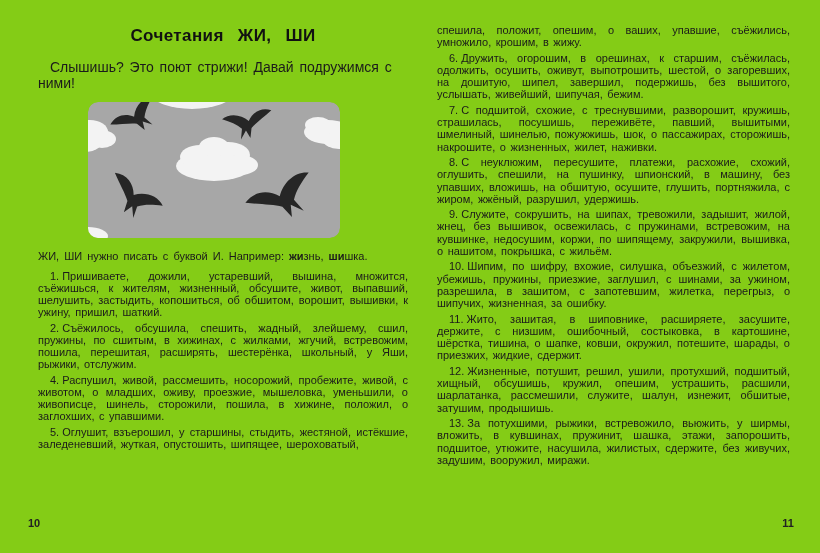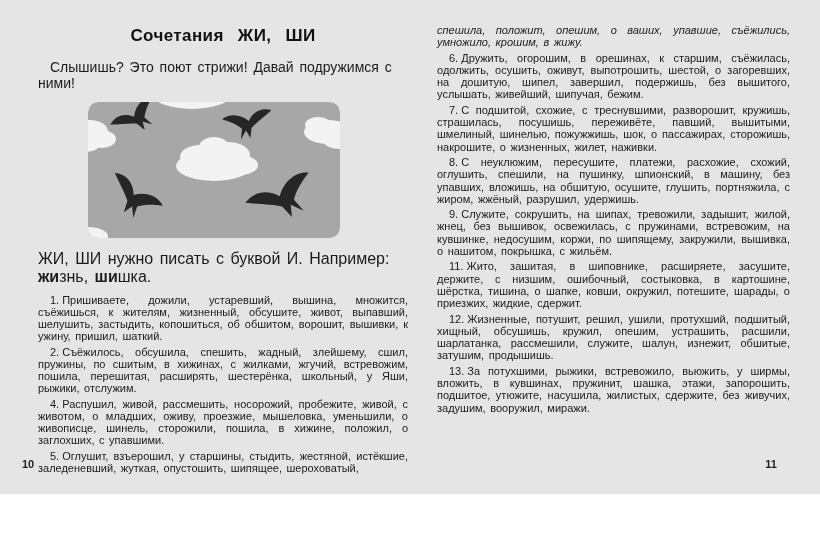--- a/index.html
+++ b/index.html
@@ -1,35 +1,35 @@
 <!DOCTYPE html>
 <html><head>
 <meta charset="utf-8">
 <style>
   html,body{margin:0;padding:0;background:#fff;}
-  .sheet{position:relative;width:820px;height:494px;background:#e5e5e5;overflow:hidden;
+  .sheet{position:relative;width:820px;height:553px;background:#84cc16;overflow:hidden;
          font-family:"Liberation Sans",sans-serif;color:#1b1b1b;}
   .col-left{position:absolute;left:38px;top:0;width:370px;}
   .col-right{position:absolute;left:437px;top:24px;width:353px;}
   .title{margin:26px 0 0;font-size:17px;font-weight:bold;text-align:center;
          word-spacing:9px;letter-spacing:.4px;color:#111;}
   .intro{margin:13px 0 0;font-size:14px;text-indent:12px;word-spacing:2px;}
   .figure{margin:11px 0 0 50px;width:252px;height:136px;display:block;}
-  .rule-line{margin:12px 0 4px;font-size:16px;word-spacing:2px;}
+  .rule-line{margin:12px 0 4px;font-size:11px;word-spacing:2px;}
   .rule-line b{font-weight:bold;}
   .task-line{margin:15px 0 0;font-size:11px;word-spacing:1px;}
   .exercises{margin-top:8px;}
   .ex{margin:0 0 4px;font-size:11px;line-height:12px;text-align:justify;
       text-indent:12px;word-spacing:1.5px;}
   .col-right .ex{line-height:12.3px;margin-bottom:3px;}
-  .ex.cont{text-indent:0;font-style:italic;}
+  .ex.cont{text-indent:0;}
   .ex .num{margin-right:3px;}
   .pagenum{position:absolute;bottom:24px;font-size:11px;font-weight:bold;color:#222;}
-  .pagenum.pl{left:22px;}
-  .pagenum.pr{right:43px;}
+  .pagenum.pl{left:28px;}
+  .pagenum.pr{right:26px;}
 </style>
 </head>
 <body>
 
 <div class="sheet">
 
   <div class="col-left">
     <h1 class="title">Сочетания  ЖИ,  ШИ</h1>
 
     <p class="intro">Слышишь? Это поют стрижи! Давай подружимся с ними!</p>
@@ -77,20 +77,21 @@
       <p class="ex"><span class="num">5.</span><span>Оглушит, взъерошил, у старшины, стыдить, жестяной, истёкшие, заледеневший, жуткая, опустошить, шипящее, шероховатый,</span></p>
     </div>
   </div>
 
   <div class="col-right">
     <p class="ex cont">спешила, положит, опешим, о ваших, упавшие, съёжились, умножило, крошим, в жижу.</p>
     <p class="ex"><span class="num">6.</span><span>Дружить, огорошим, в орешинах, к старшим, съёжилась, одолжить, осушить, оживут, выпотрошить, шестой, о загоревших, на дошитую, шипел, завершил, подержишь, без вышитого, услышать, живейший, шипучая, бежим.</span></p>
     <p class="ex"><span class="num">7.</span><span>С подшитой, схожие, с треснувшими, разворошит, кружишь, страшилась, посушишь, переживёте, павший, вышитыми, шмелиный, шинелью, пожужжишь, шок, о пассажирах, сторожишь, накрошите, о жизненных, жилет, наживки.</span></p>
     <p class="ex"><span class="num">8.</span><span>С неуклюжим, пересушите, платежи, расхожие, схожий, оглушить, спешили, на пушинку, шпионский, в машину, без упавших, вложишь, на обшитую, осушите, глушить, портняжила, с жиром, жжёный, разрушил, удержишь.</span></p>
     <p class="ex"><span class="num">9.</span><span>Служите, сокрушить, на шипах, тревожили, задышит, жилой, жнец, без вышивок, освежилась, с пружинами, встревожим, на кувшинке, недосушим, коржи, по шипящему, закружили, вышивка, о нашитом, покрышка, с жильём.</span></p>
+    <p class="ex"><span class="num">10.</span><span>Шипим, по шифру, вхожие, силушка, объезжий, с жилетом, убежишь, пружины, приезжие, заглушил, с шинами, за ужином, разрешила, в зашитом, с запотевшим, жилетка, перегрыз, о шипучих, жизненная, за ошибку.</span></p>
     <p class="ex"><span class="num">11.</span><span>Жито, зашитая, в шиповнике, расширяете, засушите, держите, с низшим, ошибочный, состыковка, в картошине, шёрстка, тишина, о шапке, ковши, окружил, потешите, шарады, о приезжих, жидкие, сдержит.</span></p>
     <p class="ex"><span class="num">12.</span><span>Жизненные, потушит, решил, ушили, протухший, подшитый, хищный, обсушишь, кружил, опешим, устрашить, расшили, шарлатанка, рассмешили, служите, шалун, изнежит, обшитые, затушим, продышишь.</span></p>
     <p class="ex"><span class="num">13.</span><span>За потухшими, рыжики, встревожило, вьюжить, у ширмы, вложить, в кувшинах, пружинит, шашка, этажи, запорошить, подшитое, утюжите, насушила, жилистых, сдержите, без живучих, задушим, вооружил, миражи.</span></p>
   </div>
 
   <span class="pagenum pl">10</span>
   <span class="pagenum pr">11</span>
 </div>
 
 </body></html>

